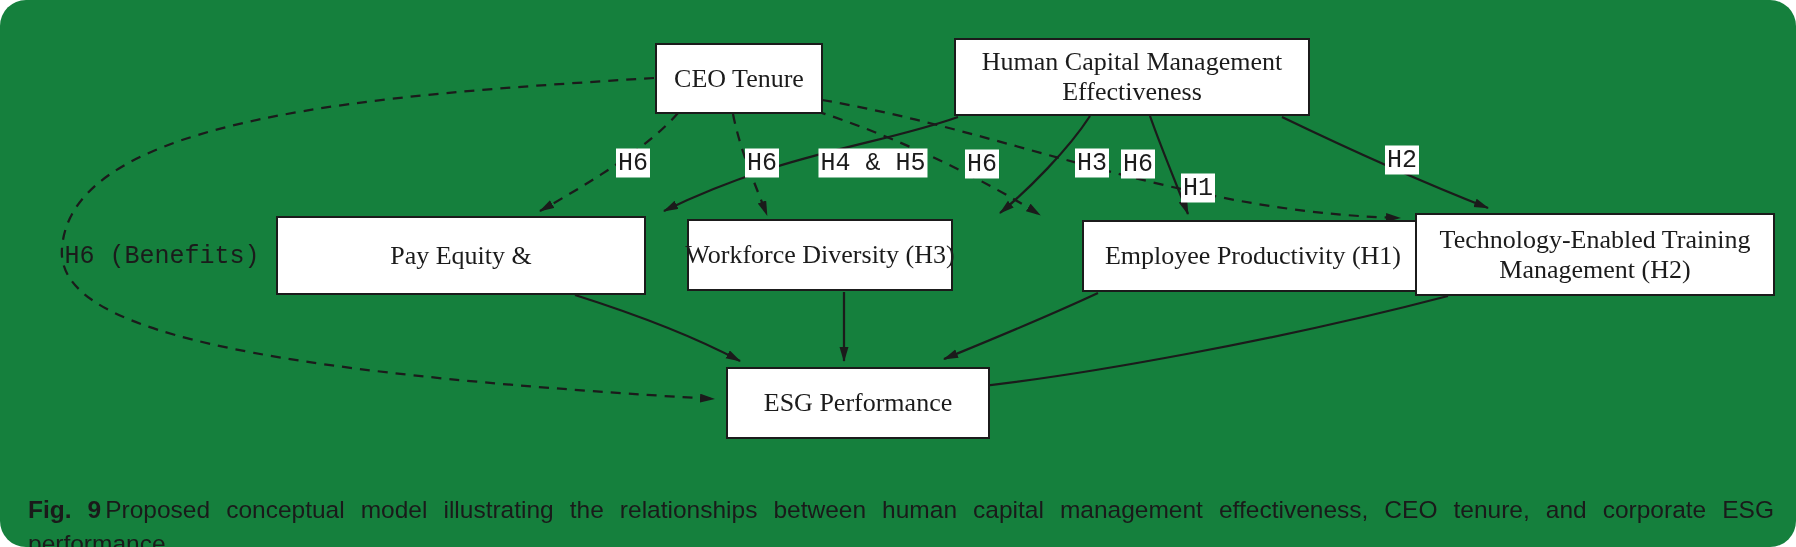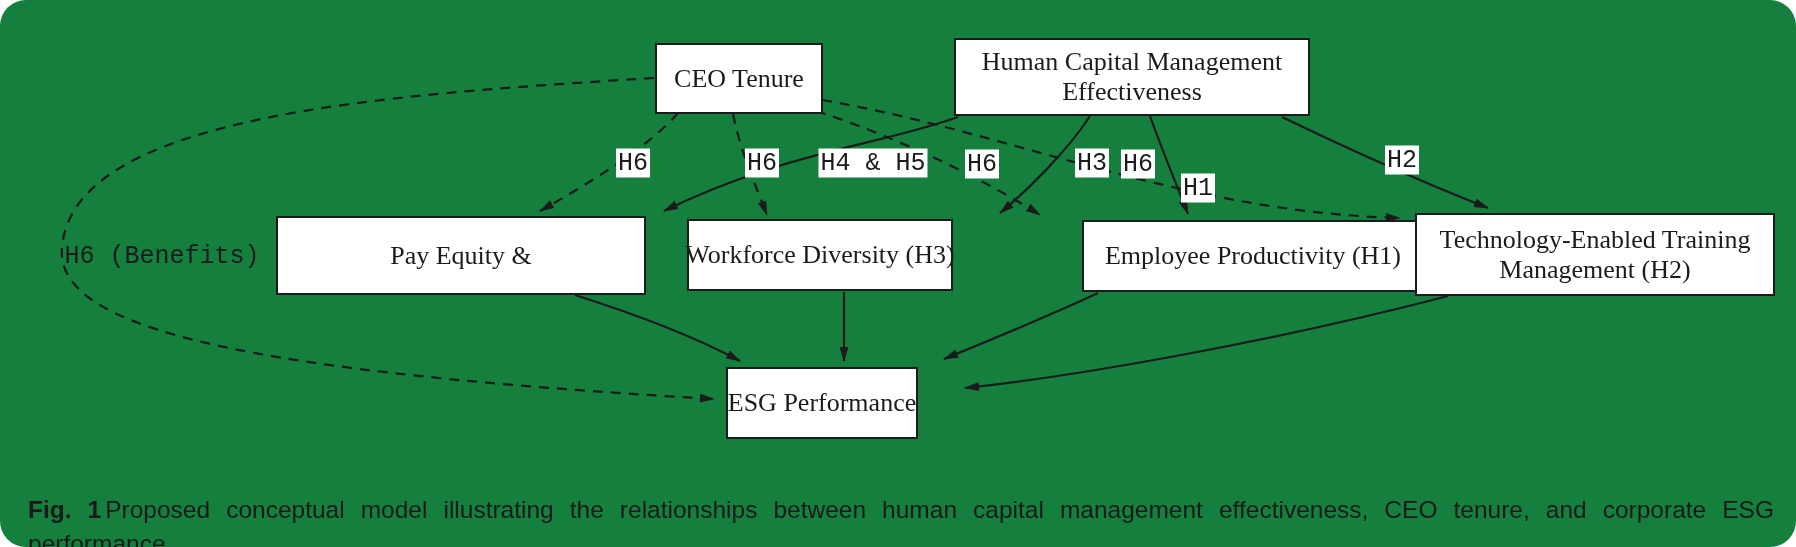--- a/index.html
+++ b/index.html
@@ -10,21 +10,21 @@
         display:flex;flex-direction:column;align-items:center;justify-content:center;
         font-size:26px;line-height:1.14;text-align:center;white-space:nowrap;}
   .edge-label{position:absolute;transform:translate(-50%,-50%);font-size:25px;
               background:#ffffff;padding:0 2px;white-space:nowrap;font-family:Liberation Mono, monospace;}
   #node-ceo {left:655px;top:43px;width:168px;height:71px;}
   #node-hcm {left:954px;top:38px;width:356px;height:78px;}
   #node-pay {left:276px;top:216px;width:370px;height:79px;}
   #node-wfd {left:687px;top:219px;width:266px;height:72px;}
   #node-emp {left:1035px;top:220px;width:342px;height:72px;margin-left:47px;}
   #node-tech{left:1415px;top:213px;width:360px;height:83px;}
-  #node-esg {left:726px;top:367px;width:192px;height:72px;}
+  #node-esg {left:726px;top:367px;width:264px;height:72px;}
   .lbl-h6-pay {left:633px;top:163px;}
   .lbl-h6-wfd {left:762px;top:163px;}
   .lbl-h4h5   {left:873px;top:163px;}
   .lbl-h6-emp {left:982px;top:164px;}
   .lbl-h3     {left:1056px;top:163px;margin-left:36px;}
   .lbl-h6-tech{left:1138px;top:164px;}
   .lbl-h1     {left:1198px;top:164px;margin-top:24px;}
   .lbl-h2     {left:1402px;top:160px;text-align:right;}
   .lbl-mod    {left:162px;top:256px;background:transparent;}
   #caption{position:absolute;left:28px;top:468px;width:1746px;
@@ -90,15 +90,15 @@
   <span class="edge-label lbl-h6-pay">H6</span>
   <span class="edge-label lbl-h6-wfd">H6</span>
   <span class="edge-label lbl-h4h5">H4 &amp; H5</span>
   <span class="edge-label lbl-h6-emp">H6</span>
   <span class="edge-label lbl-h3">H3</span>
   <span class="edge-label lbl-h6-tech">H6</span>
   <span class="edge-label lbl-h1">H1</span>
   <span class="edge-label lbl-h2">H2</span>
   <span class="edge-label lbl-mod">H6 (Benefits)</span>
 
-  <p id="caption"><span class="fig-tag">Fig. 1</span><span>Proposed conceptual model illustrating the relationships between human capital management effectiveness, CEO tenure, and corporate ESG performance.</span></p>
+  <p id="caption"><span class="fig-tag">Fig. 9</span><span>Proposed conceptual model illustrating the relationships between human capital management effectiveness, CEO tenure, and corporate ESG performance.</span></p>
 
 </div>
 
 </body></html>

